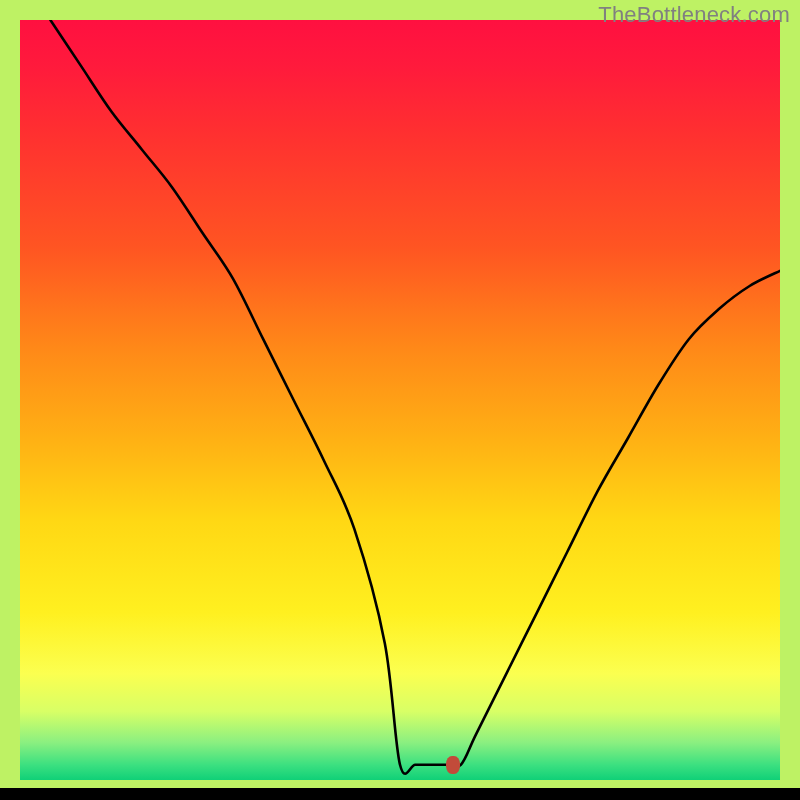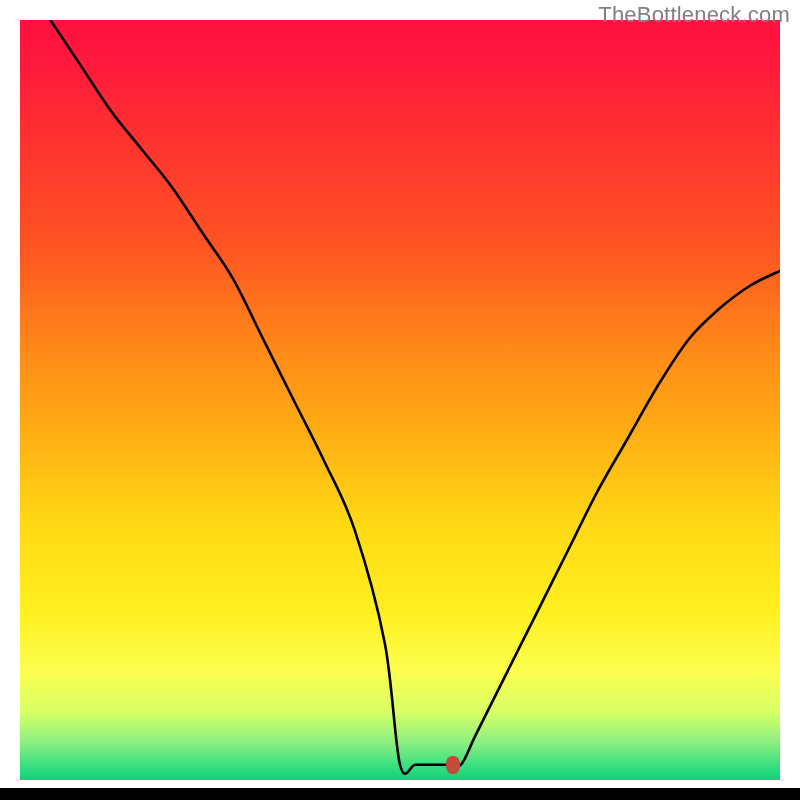--- a/index.html
+++ b/index.html
@@ -8,21 +8,21 @@
     width: 800px;
     height: 800px;
     background: #000;
     overflow: hidden;
     font-family: Arial, Helvetica, sans-serif;
   }
   .outer {
     position: relative;
     width: 800px;
     height: 788px;
-    background: #ffffff;
+    background: #bef264;
   }
   .watermark {
     position: absolute;
     top: 2px;
     right: 10px;
     color: #808080;
     font-size: 22px;
     font-weight: 500;
     letter-spacing: 0.2px;
     z-index: 20;

